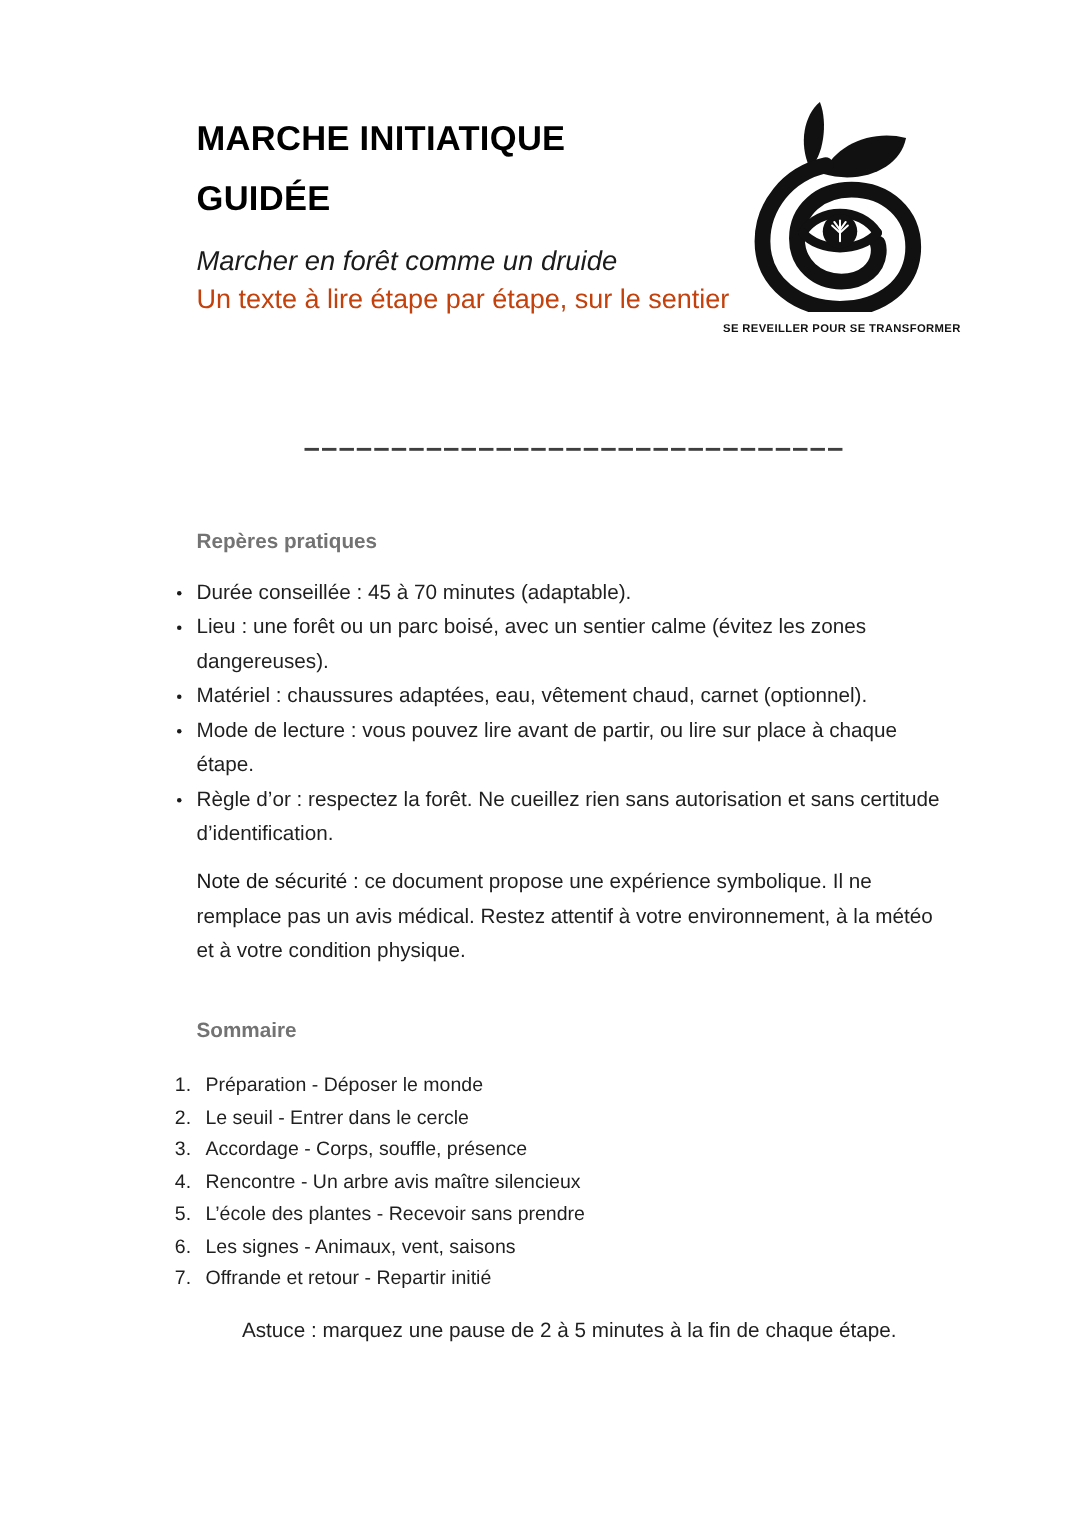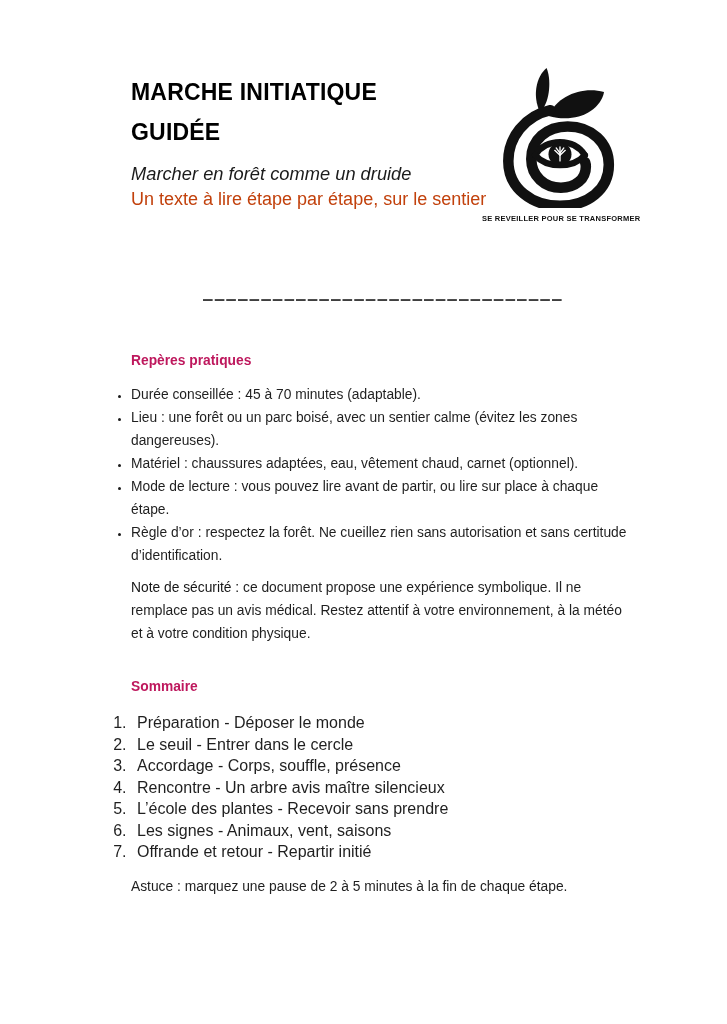--- a/index.html
+++ b/index.html
@@ -66,21 +66,21 @@
     line-height: 16px;
     color: #3f3f3f;
     white-space: nowrap;
   }
   
   h2.section-heading {
     margin-top: 38px;
     font-size: 13.8px;
     line-height: 20px;
     font-weight: 700;
-    color: #be185d;
+    color: #737373;
   }
   ul.bullet-list {
     margin: 12px 0 0 -21px;
     padding-left: 21px;
     list-style: disc outside;
   }
   ul.bullet-list li {
     font-size: 13.8px;
     line-height: 23px;
     padding-left: 0;
@@ -92,28 +92,29 @@
     line-height: 23px;
   }
   p.note strong { font-weight: 400; color: #161616; }
   h2.sommaire-heading { margin-top: 32px; }
   ol.numbered-list {
     margin: 15px 0 0 -26px;
     padding-left: 26px;
     list-style: decimal outside;
   }
   ol.numbered-list li {
-    font-size: 16px;
+    font-size: 13px;
     line-height: 21.5px;
     padding-left: 6px;
   }
   p.astuce {
     margin-top: 13px;
     font-size: 13.8px;
     line-height: 21px;
+    text-align: center;
   }
 </style>
 </head>
 <body>
 
 <div class="page">
 
   <div class="logo">
     <svg width="134" height="144" viewBox="0 0 140 150" xmlns="http://www.w3.org/2000/svg" aria-hidden="true">
 

